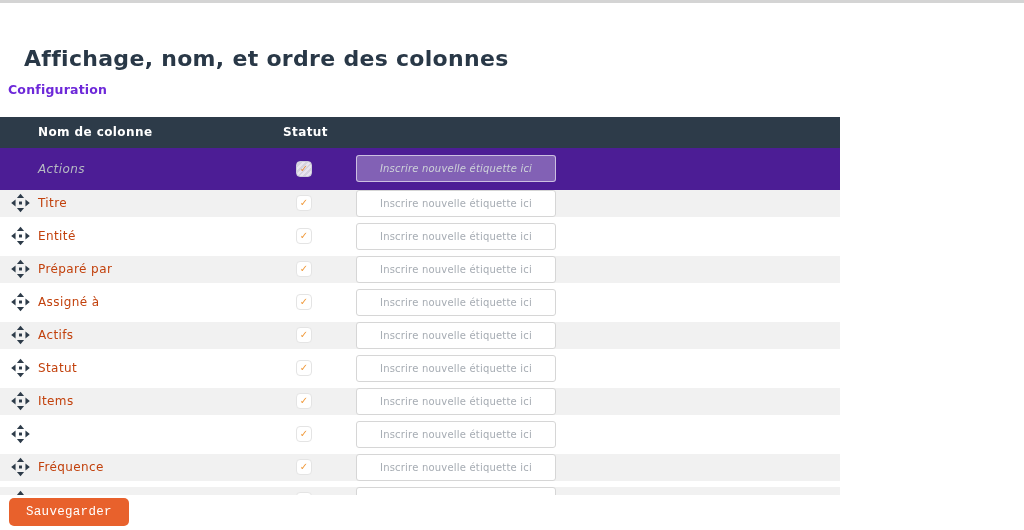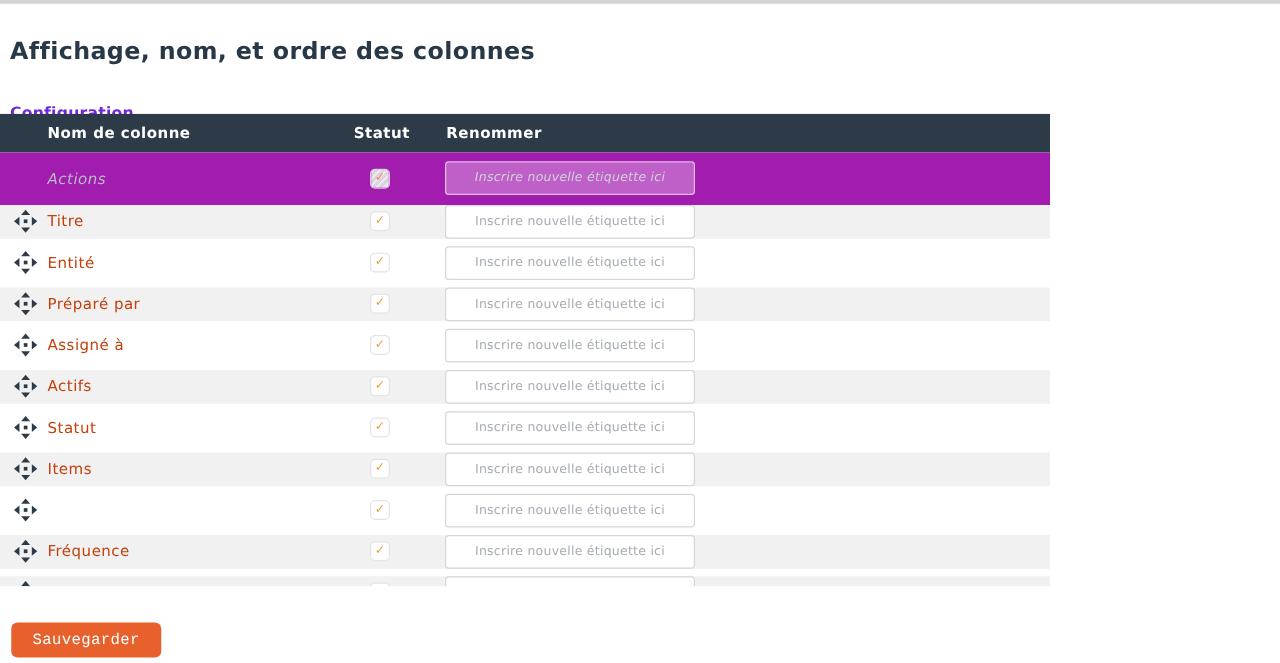--- a/index.html
+++ b/index.html
@@ -4,42 +4,42 @@
 <style>
   html,body{margin:0;padding:0;}
   body{
     width:1024px;height:530px;position:relative;overflow:hidden;
     background:#ffffff;
     font-family:"DejaVu Sans","Liberation Sans",sans-serif;
     -webkit-font-smoothing:antialiased;
   }
   .top-divider{position:absolute;top:0;left:0;width:1024px;height:3px;background:#d4d4d4;}
   .page-title{
-    position:absolute;left:8px;top:30px;margin:0;
-    font-size:19px;font-weight:700;color:#293847;letter-spacing:.3px;
+    position:absolute;left:8px;top:30px;margin:16px;
+    font-size:22px;font-weight:700;color:#293847;letter-spacing:.3px;
   }
   .section-label{
     position:absolute;left:8px;top:82px;margin:0;
     font-size:12.5px;font-weight:700;color:#6d28d9;letter-spacing:.2px;
   }
   .config-table{
-    position:absolute;left:0;top:91px;width:840px;height:378px;overflow:hidden;
+    position:absolute;left:0;top:117px;width:840px;height:378px;overflow:hidden;
   }
   .table-header{
     position:relative;height:31px;background:#2d3b49;
   }
   .table-header .th{
     position:absolute;top:0;line-height:31px;color:#ffffff;
     font-size:12px;font-weight:700;letter-spacing:.4px;
   }
   .th-name{left:38px;}
   .th-table{left:283px;}
   .th-rename{left:357px;}
   .locked-row{
-    position:relative;height:42px;background:#a21caf;
+    position:relative;height:42px;background:#4c1d95;
   }
   .locked-label{
     position:absolute;left:38px;top:0;line-height:42px;
     font-size:12px;font-style:italic;color:#b6bbc2;letter-spacing:.4px;
   }
   .locked-checkbox{
     position:absolute;left:296px;top:13px;width:16px;height:16px;
     border-radius:4px;border:1px solid #d9dce0;box-sizing:border-box;
     background:repeating-linear-gradient(135deg,#f7f7f7 0 2px,#e1e3e5 2px 4px);
     text-align:center;line-height:14px;font-size:10px;font-weight:700;color:#f0993a;opacity:.92;
@@ -94,21 +94,20 @@
 
 <h1 class="page-title">Affichage, nom, et ordre des colonnes</h1>
 
 <div class="section-label">Configuration</div>
 
 <div class="config-table">
 
   <div class="table-header">
     <span class="th th-name">Nom de colonne</span>
     <span class="th th-table">Statut</span>
-    <span class="th th-rename">Renommer</span>
   </div>
 
   <div class="locked-row">
     <span class="locked-label">Actions</span>
     <span class="locked-checkbox">✓</span>
     <input class="locked-input" type="text" disabled="" placeholder="Inscrire nouvelle étiquette ici" style="">
   </div>
 
   <div class="rows-container">
   <div class="row shaded">

